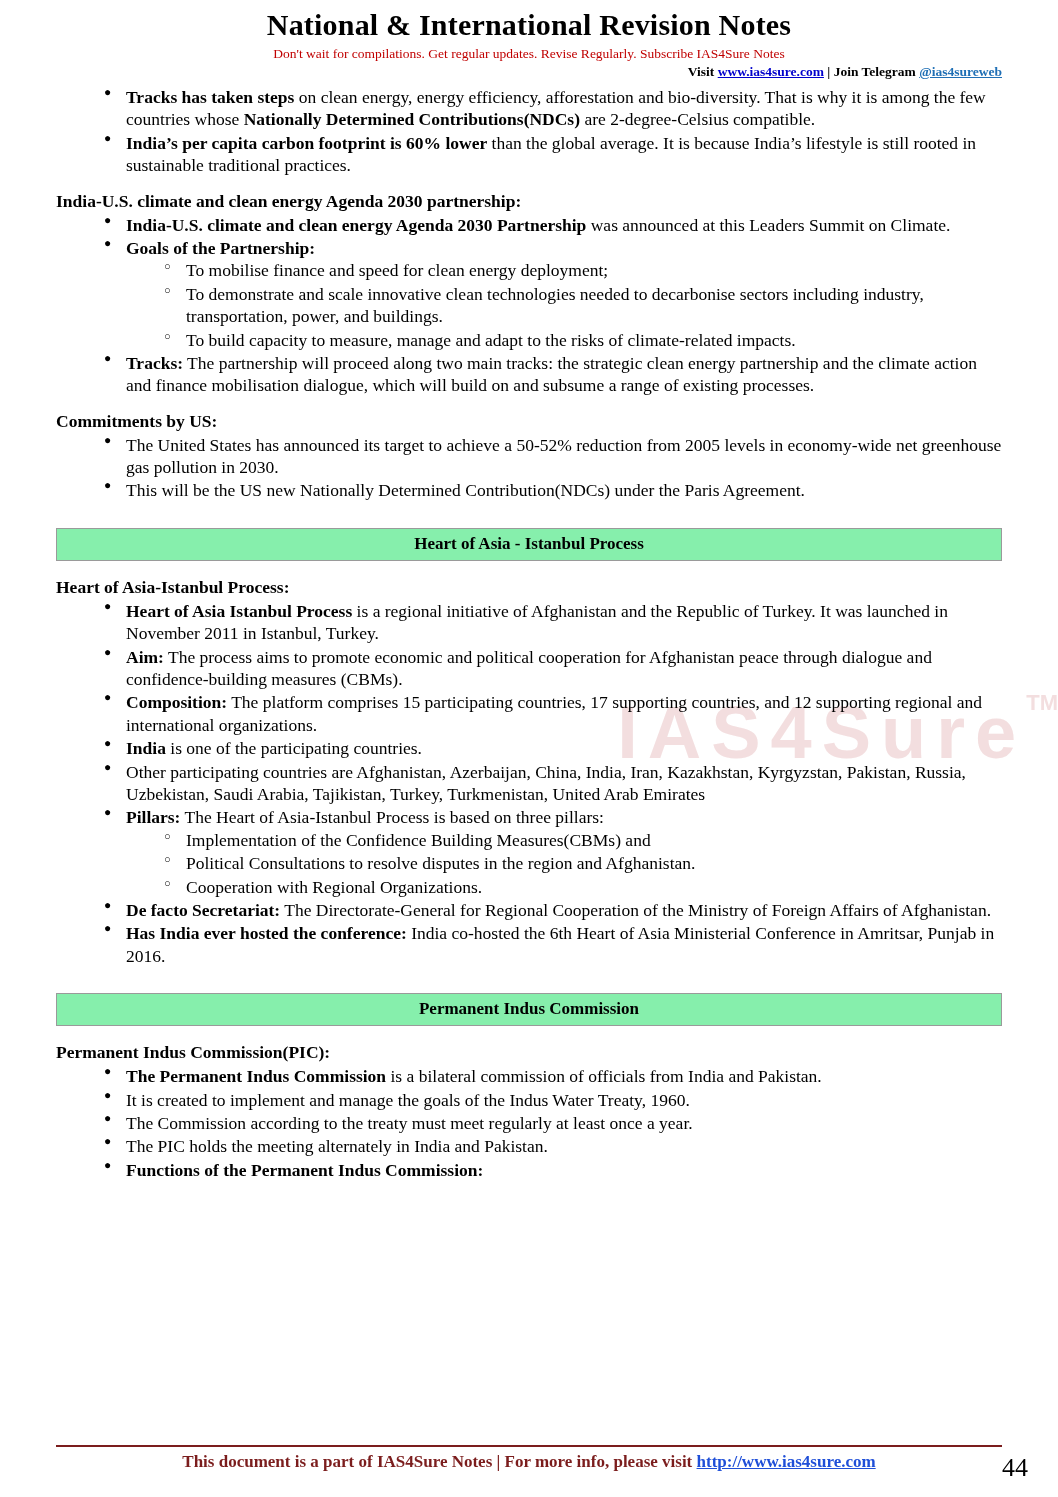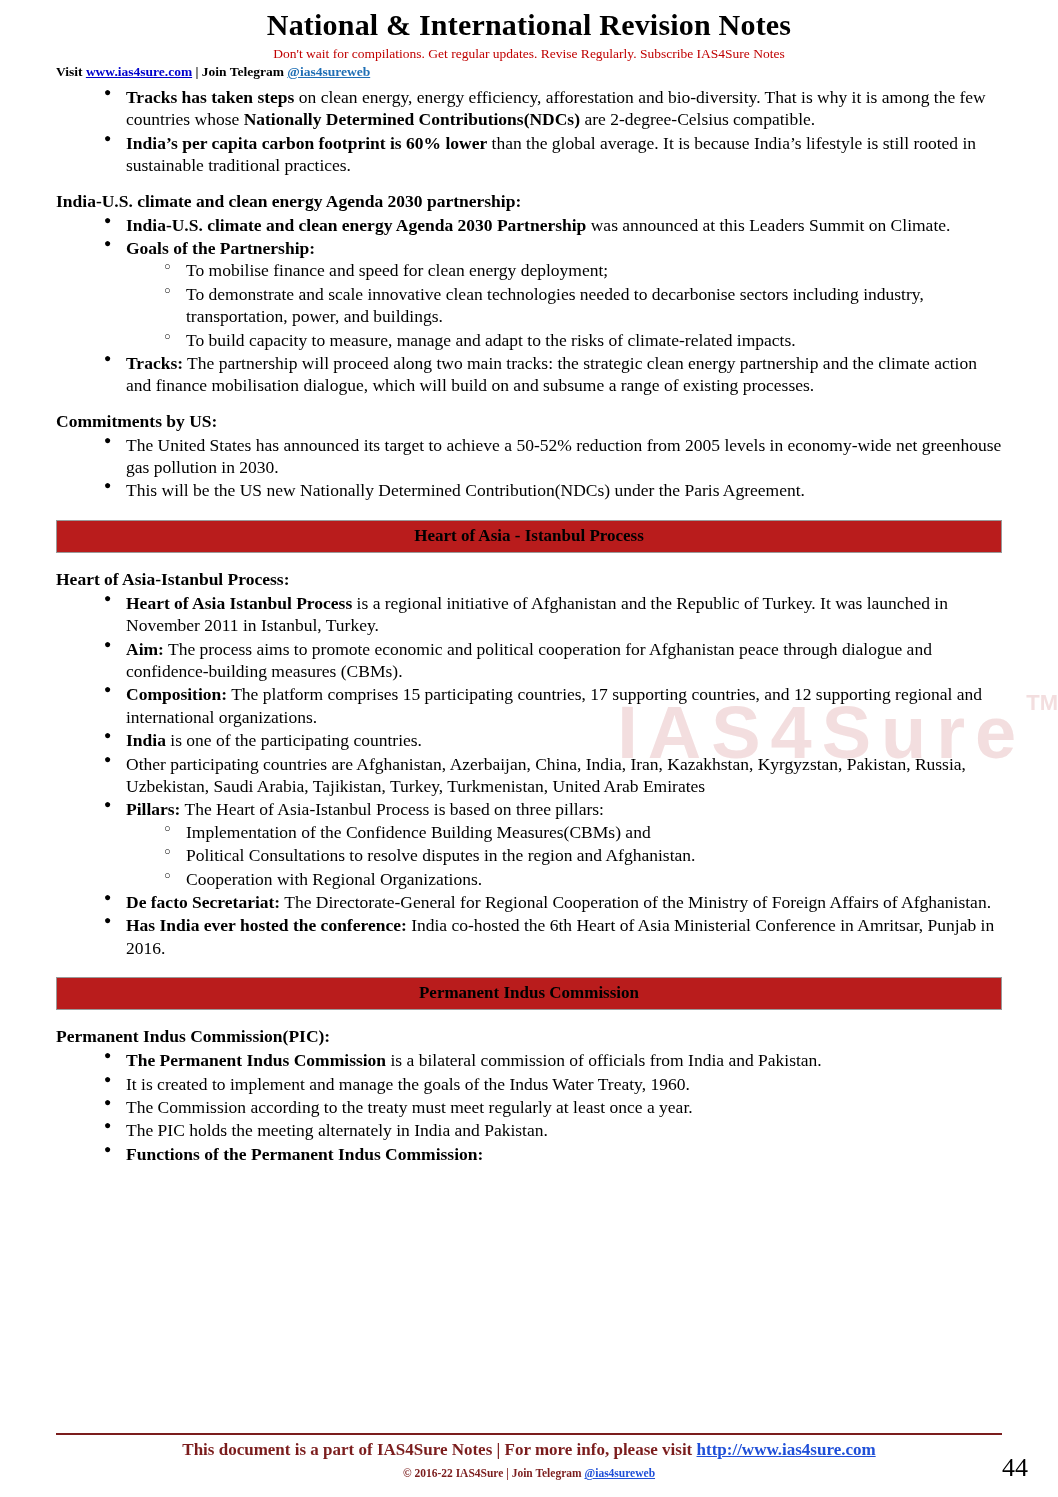--- a/index.html
+++ b/index.html
@@ -52,21 +52,21 @@
   }
   .subtitle {
     text-align: center;
     color: #c00000;
     font-weight: 400;
     font-size: 13.5px;
     margin: 0 0 2px 0;
     font-family: "Liberation Serif", serif;
   }
   .visitline {
-    text-align: left;
+    text-align: right;
     font-weight: 700;
     font-size: 13.5px;
     margin: 0 0 6px 0;
     font-family: "Liberation Serif", serif;
   }
   .visitline a {
     color: #0000cc;
     text-decoration: underline;
   }
   .visitline .tg { color: #1f6fb5; }
@@ -112,26 +112,26 @@
     content: "\25CB";
     position: absolute;
     left: 0;
     top: 0px;
     font-size: 11px;
   }
   b, .b { font-weight: 700; }
 
   .section-bar {
     border: 1px solid #9a9a9a;
-    background: #b91c1c;
+    background: #86efac;
     text-align: center;
     font-weight: 700;
     font-size: 17px;
     padding: 5px 0 6px 0;
-    margin: 18px 0 16px 0;
+    margin: 26px 0 16px 0;
   }
 
   .footer {
     position: absolute;
     left: 56px;
     right: 56px;
     bottom: 18px;
     z-index: 2;
   }
   .footer .rule {
@@ -260,20 +260,17 @@
       </li>
     </ul>
 
   </div>
 
   <div class="footer">
     <div class="rule"></div>
     <div class="f1">
       <span>This document is a part of IAS4Sure Notes | For more info, please visit </span><a href="#">http://www.ias4sure.com</a>
     </div>
-    <div class="f2">
-      <span>© 2016-22 IAS4Sure | Join Telegram </span><a href="#">@ias4sureweb</a>
-    </div>
   </div>
 
   <div class="page-number">44</div>
 
 </div>
 
 </body></html>

